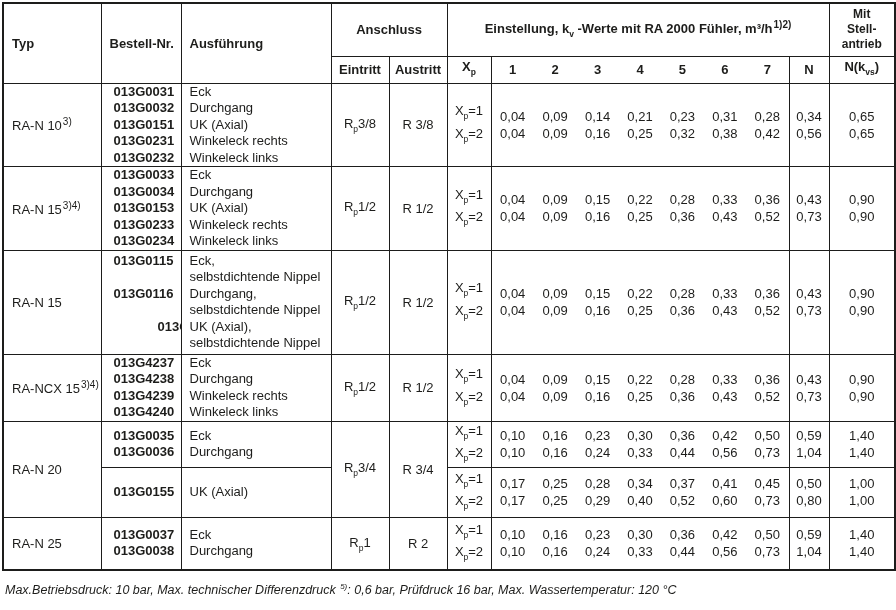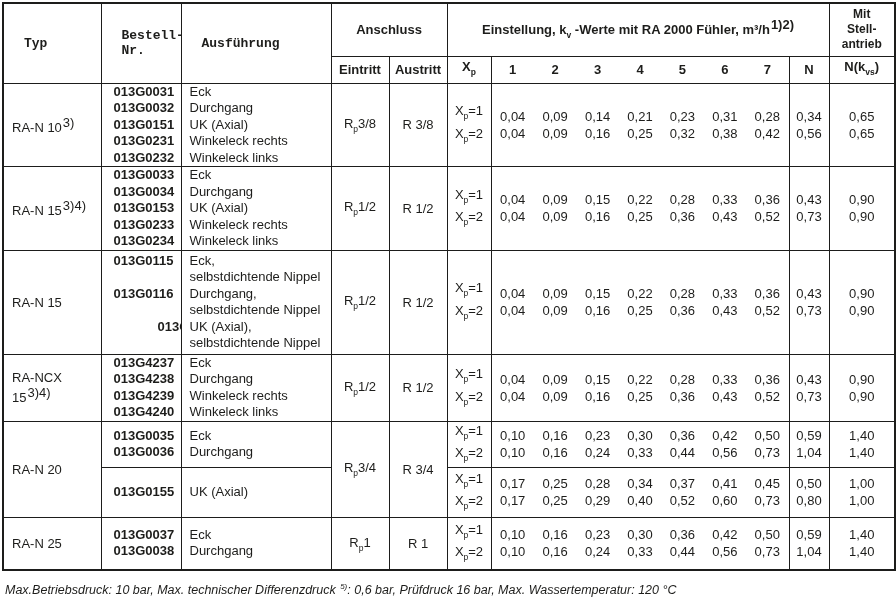--- a/index.html
+++ b/index.html
@@ -4,23 +4,23 @@
 <style>
   html,body{margin:0;padding:0;background:#fff;}
   body{font-family:"Liberation Sans",sans-serif;color:#1d1d1b;}
   .page{width:896px;height:610px;background:#fff;position:relative;overflow:hidden;}
 
   table{border-collapse:collapse;table-layout:fixed;width:892px;margin:2px 0 0 2px;border:2px solid #1d1d1b;}
   td,th{border:1px solid #1d1d1b;padding:0;font-size:13px;vertical-align:middle;overflow:hidden;}
   th{font-weight:bold;text-align:center;line-height:15px;}
   thead tr:first-child{height:53px;}
   thead tr:nth-child(2){height:27px;}
-  .th-left{text-align:left;padding-left:20px;font-family:Liberation Mono, monospace;}
+  .th-left{text-align:left;padding-left:8px;}
   .th-mit{white-space:pre-line;font-size:12px;}
-  sup{font-size:13px;margin-left:1px;}
+  sup{font-size:10px;margin-left:1px;}
   sub{font-size:8.5px;}
 
   .c-typ{text-align:left;padding-left:8px;}
   .c-bestell{padding-left:12px;font-weight:bold;text-align:left;}
   .o-num{line-height:16.5px;}
   .c-ausf{padding-left:8px;text-align:left;}
   .a-line{line-height:16.5px;white-space:nowrap;}
   .c-conn{text-align:center;}
   .c-xp{text-align:center;}
   .xp-line{line-height:17px;}
@@ -358,21 +358,21 @@
           <td class="c-typ"><span>RA-N 25</span></td>
           <td class="c-bestell">
             <div class="o-num" style="height: 16.5px;">013G0037</div>
             <div class="o-num" style="height: 16.5px;">013G0038</div>
           </td>
           <td class="c-ausf">
             <div class="a-line">Eck</div>
             <div class="a-line">Durchgang</div>
           </td>
           <td class="c-conn">R<sub>p</sub>1</td>
-          <td class="c-conn">R 1</td>
+          <td class="c-conn">R 2</td>
           <td class="c-xp">
             <div class="xp-line">X<sub>p</sub>=1</div>
             <div class="xp-line">X<sub>p</sub>=2</div>
           </td>
           <td class="c-vals">
             <div class="vals-grid">
               <div>0,10</div>
               <div>0,16</div>
               <div>0,23</div>
               <div>0,30</div>

